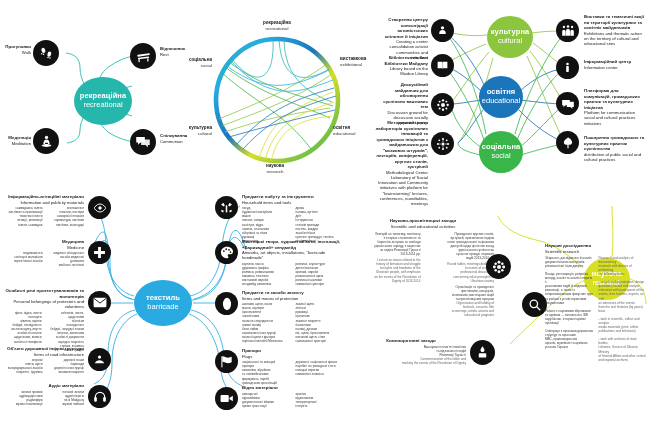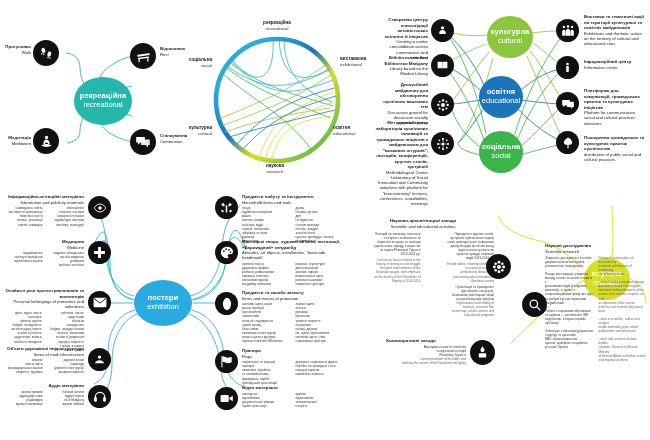--- a/index.html
+++ b/index.html
@@ -335,22 +335,22 @@
         <path d="M12 2c-1.6 2.4-4 3.2-5.6 5.2C4.6 9.4 4.4 12 6 13.6c1.4 1.4 3.6 1.6 6 1.6s4.6-.2 6-1.6c1.6-1.6 1.4-4.2-.4-6.4C16 3.2 13.6 4.4 12 2z"></path>
         <rect x="11" y="14" width="2" height="7"></rect>
       </svg>
   </div>
   <div class="tb al" style="left:584px;top:135px;width:62px;">
     <div class="h-ua">Поширення громадських та культурних практик суспільства</div>
     <div class="h-en">distribution of public social and cultural practices</div>
   </div>
 
   <div class="hub" style="left:134px;top:280px;width:58px;height:46px;background:#29abe2;">
-    <span class="ua">постери</span>
-    <span class="en">exhibition</span>
+    <span class="ua">текстиль</span>
+    <span class="en">barricade</span>
   </div>
 
   <div class="disc" style="left:88px;top:196px;width:23px;height:23px;">
     <svg width="14" height="10" viewBox="0 0 24 16" fill="#fff">
         <path d="M12 1C6 1 2 8 2 8s4 7 10 7 10-7 10-7-4-7-10-7z" fill="none" stroke="#fff" stroke-width="1.6"></path>
         <circle cx="12" cy="8" r="3"></circle>
       </svg>
   </div>
   <div class="tb ar" style="left:6px;top:194px;width:78px;">
     <div class="h-ua">Інформаційно-агітаційні матеріали</div>

